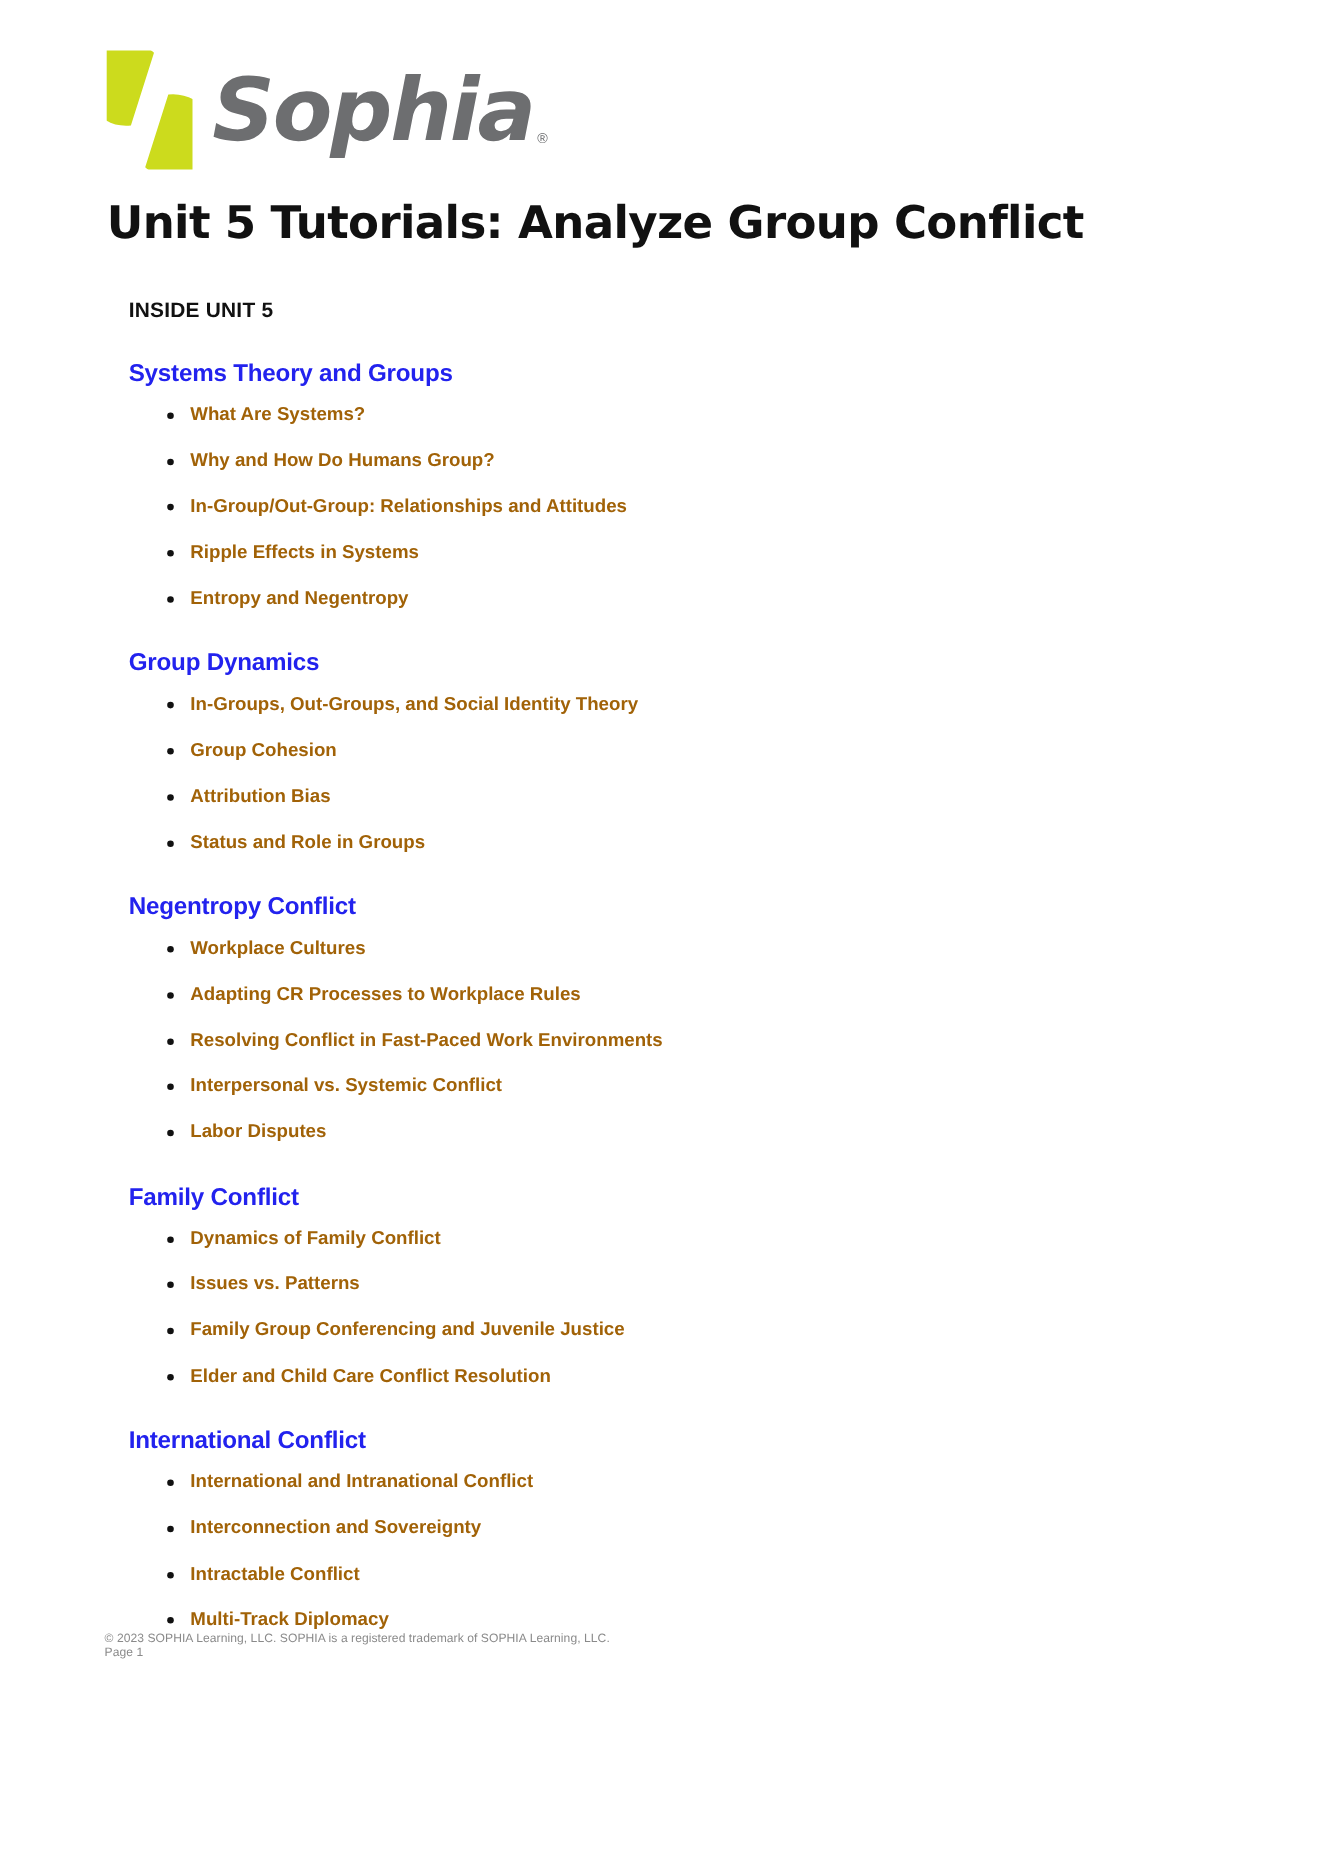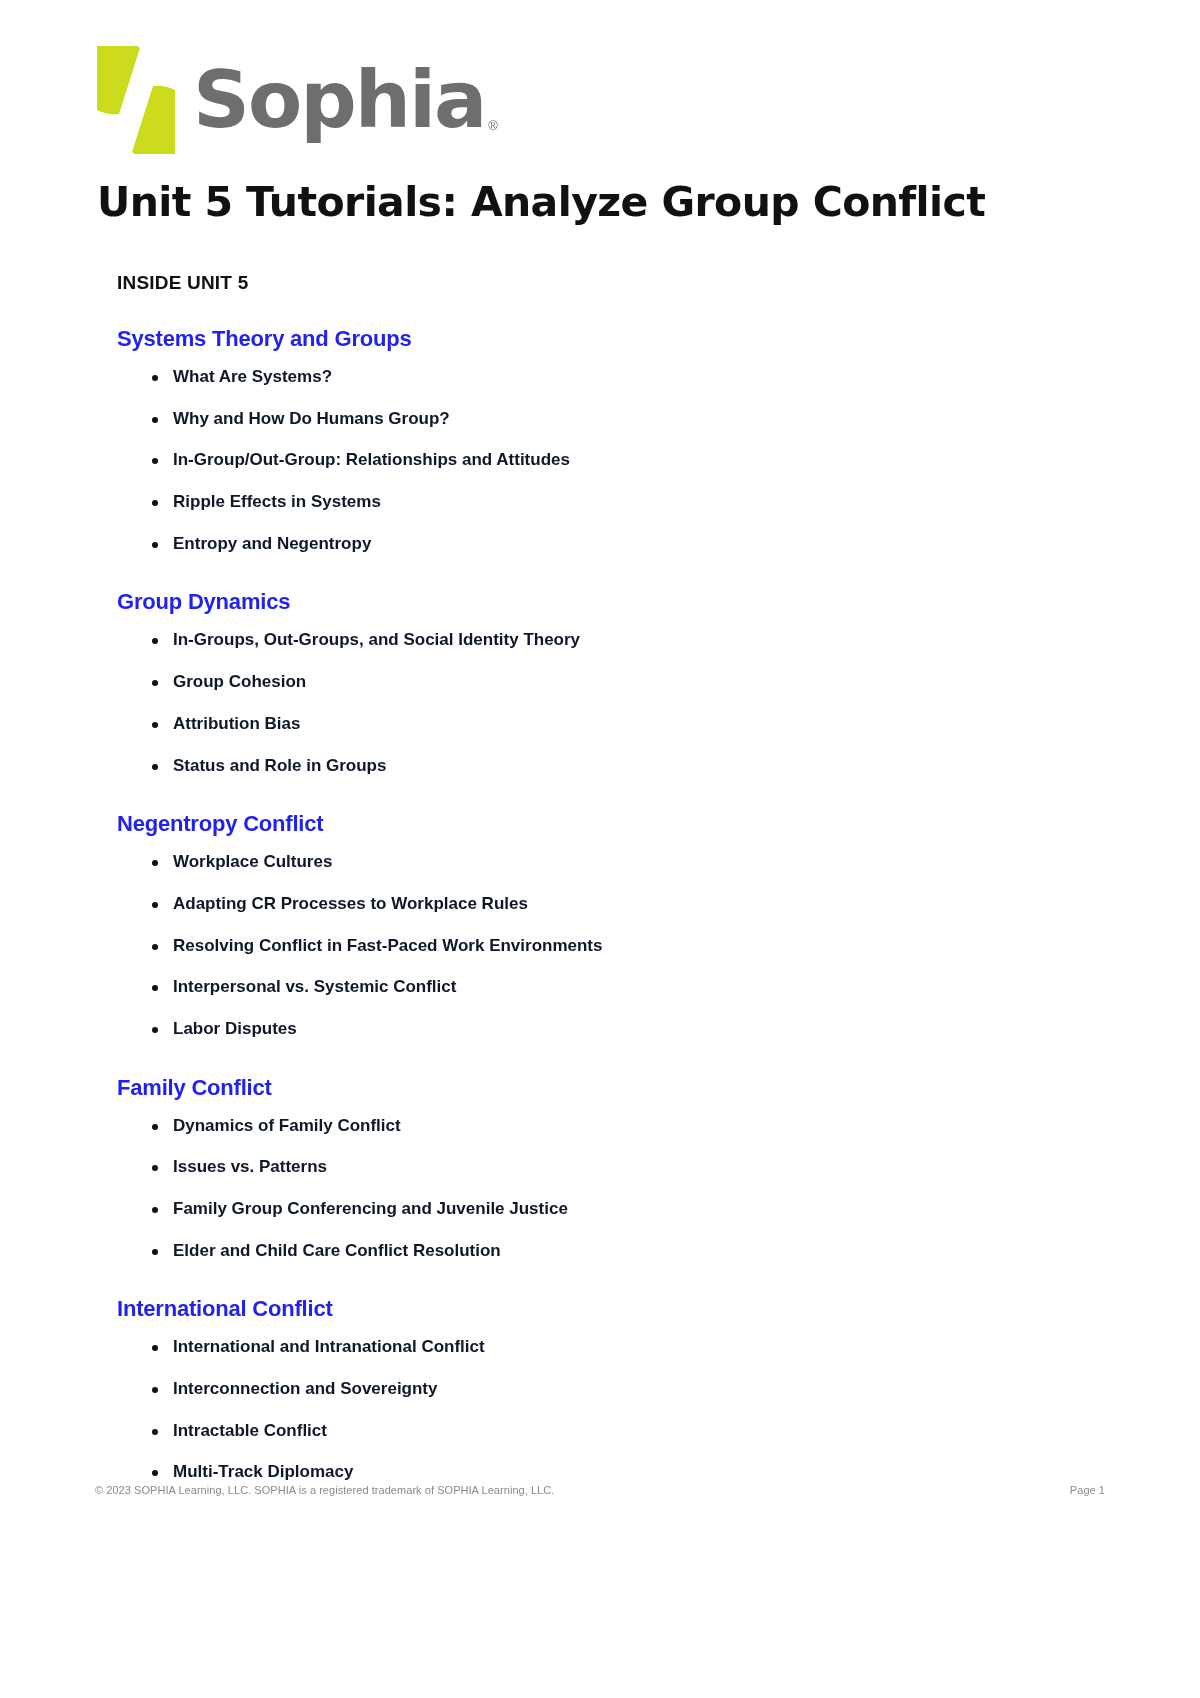--- a/index.html
+++ b/index.html
@@ -50,20 +50,21 @@
   }
   .logo-word-text {
     font-family: "DejaVu Sans", sans-serif;
     font-size: 79px;
     font-weight: bold;
     color: #6d6e70;
     letter-spacing: -2px;
     line-height: 108px;
     margin: 0;
     padding: 0;
+    font-style: italic;
   }
   .logo-reg {
     font-family: "Liberation Sans", sans-serif;
     font-size: 13px;
     color: #6d6e70;
     line-height: 1;
     align-self: flex-end;
     padding-bottom: 22px;
     padding-left: 3px;
   }
@@ -129,38 +130,39 @@
     content: "";
     position: absolute;
     left: 0;
     top: 7px;
     width: 6px;
     height: 6px;
     border-radius: 50%;
     background: #111111;
   }
   ul.tutorial-list li a {
-    color: #0f172a;
+    color: #a16207;
     text-decoration: none;
   }
 
   .section:last-of-type ul.tutorial-list { margin-bottom: 12px; }
 
   
   .footer {
     position: absolute;
     left: 95px;
     right: 95px;
     top: 1484px;
     display: flex;
     justify-content: space-between;
     align-items: baseline;
     font-family: "Liberation Sans", sans-serif;
     font-size: 11px;
     color: #8a8a8a;
+    flex-direction: column;
   }
   .footer-left { letter-spacing: 0.05px; }
   .footer-right { letter-spacing: 0.05px; text-align: right; }
 </style>
 </head>
 <body>
 
 <div class="page">
 
   <div class="logo-block">

